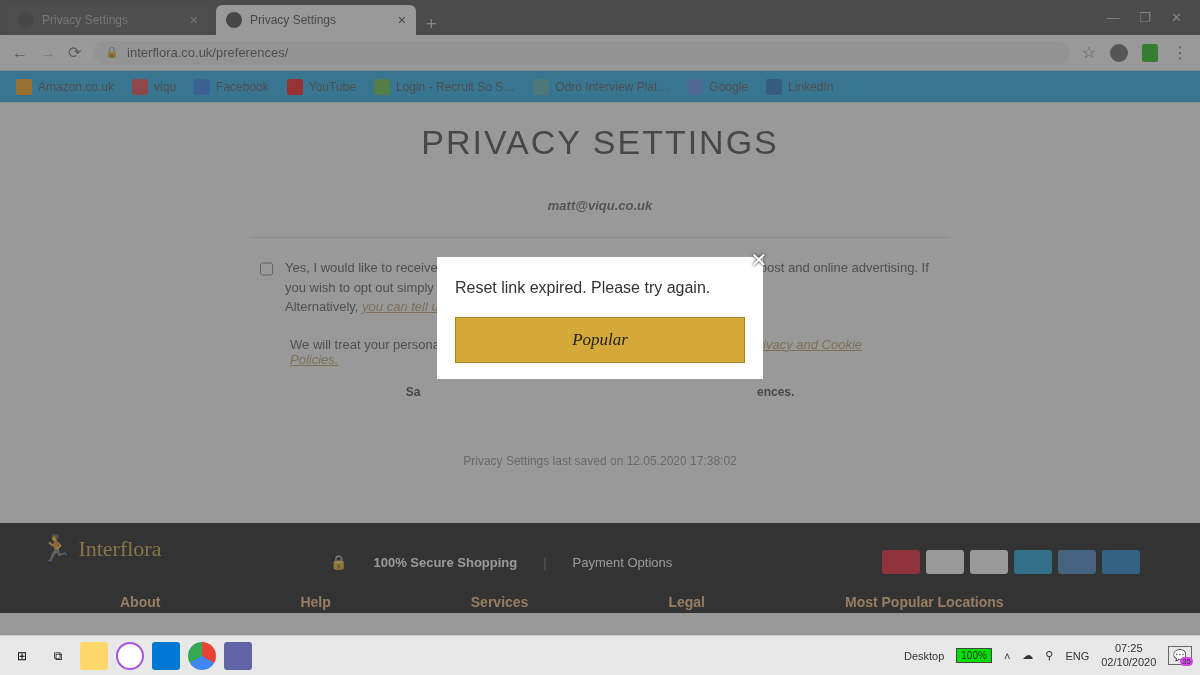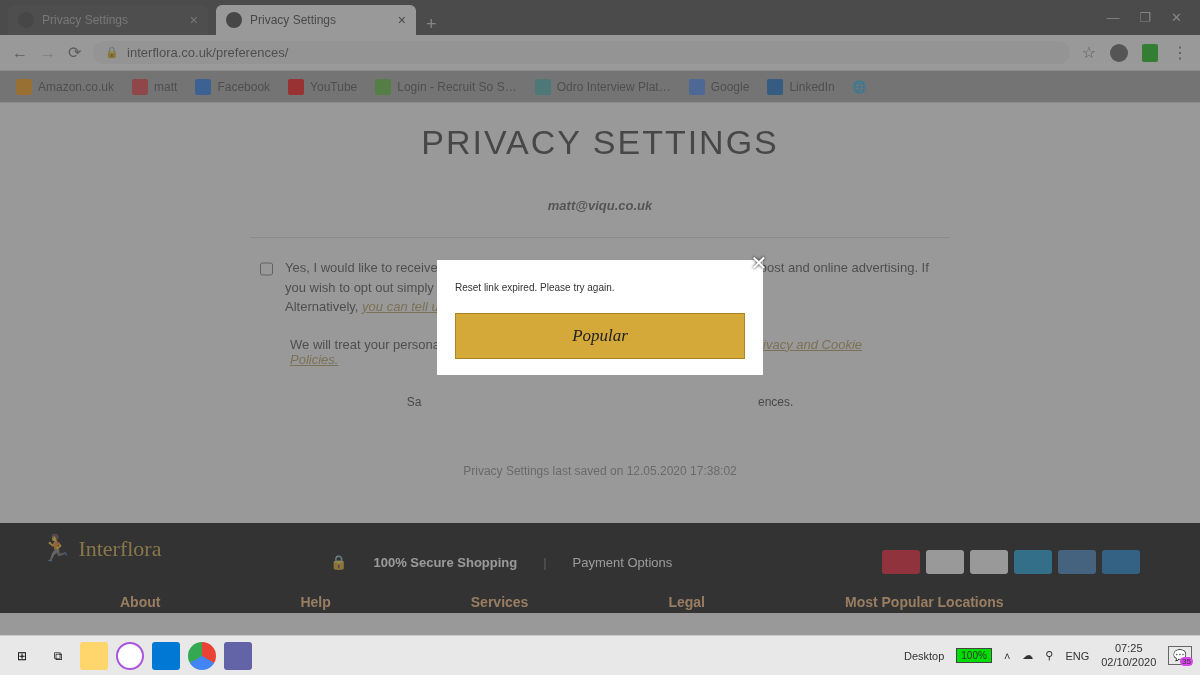--- a/index.html
+++ b/index.html
@@ -20,51 +20,51 @@
 
 .addrbar { height: 36px; background: #fff; border-bottom: 1px solid #ddd; display: flex; align-items: center; padding: 0 12px; gap: 12px; }
 .nav-btn { color: #666; font-size: 16px; cursor: pointer; }
 .nav-btn.disabled { color: #bbb; }
 .omnibox { flex: 1; display: flex; align-items: center; gap: 8px; padding: 4px 12px; border-radius: 20px; font-size: 13px; color: #444; background: #f3f3f3; }
 .omnibox .lock { font-size: 11px; }
 .addr-icons { display: flex; gap: 14px; align-items: center; color: #666; }
 .shield { width: 16px; height: 18px; background: #0b0; border-radius: 2px; }
 
 
-.bookmarks { height: 32px; background: #a3a3a3; border-bottom: 1px solid #ddd; display: flex; align-items: center; padding: 0 16px; gap: 18px; font-size: 12px; color: #444; }
+.bookmarks { height: 32px; background: #0ea5e9; border-bottom: 1px solid #ddd; display: flex; align-items: center; padding: 0 16px; gap: 18px; font-size: 12px; color: #444; }
 .bm { display: flex; align-items: center; gap: 6px; cursor: pointer; }
 .bm-icon { width: 16px; height: 16px; border-radius: 2px; }
 
 
 .page { height: 510px; background: #fff; position: relative; overflow: hidden; }
 .page-title { text-align: center; font-size: 34px; letter-spacing: 2px; color: #333; font-weight: normal; padding: 20px 0; }
 .email-row { text-align: center; color: #555; font-style: italic; font-weight: bold; font-size: 13px; margin: 16px 0 24px; }
 .divider { border: none; border-top: 1px solid #ddd; margin: 8px 250px; }
 .consent { margin: 20px 260px; font-size: 13px; color: #444; display: flex; gap: 12px; line-height: 1.5; }
 .consent input[type=checkbox] { width: 18px; height: 18px; margin-top: 2px; }
 .consent .link { font-style: italic; text-decoration: underline; color: #b49b57; cursor: pointer; }
 .policy { margin: 10px 290px; font-size: 13px; color: #444; }
 .policy .link { text-decoration: underline; font-style: italic; color: #b49b57; cursor: pointer; }
-.savebtn-hint { text-align: center; font-size: 12px; font-weight: normal; margin-top: 28px; color: #333; }
+.savebtn-hint { text-align: center; font-size: 12px; font-weight: bold; margin-top: 18px; color: #333; }
 .last-saved { text-align: center; font-size: 12px; color: #888; margin-top: 55px; }
 
 
 .footer { position: absolute; top: 420px; left: 0; right: 0; height: 120px; background: #000; color: #fff; padding: 10px 40px; }
 .footer-brand { color: #d4a93a; font-family: serif; font-size: 22px; display: flex; align-items: center; gap: 6px; margin-bottom: 4px; }
 .footer-row { display: flex; align-items: center; gap: 26px; margin-left: 290px; margin-top: -18px; font-size: 13px; }
 .footer-row .lockicon { font-size: 14px; }
 .payment-cards { margin-left: auto; display: flex; gap: 6px; margin-right: 20px; }
 .card { width: 38px; height: 24px; border-radius: 3px; }
 .footer-cols { display: flex; gap: 140px; margin-top: 20px; font-size: 14px; font-weight: bold; color: #fdba74; margin-left: 80px; }
 
 
 .overlay { position: absolute; top: 0; left: 0; right: 0; bottom: 40px; background: rgba(85,85,85,0.6); display: flex; align-items: center; justify-content: center; }
 .modal { position: relative; background: #fff; width: 326px; padding: 22px 18px 16px; }
 .modal-close { position: absolute; top: -8px; right: -8px; width: 24px; height: 24px; color: #fff; font-size: 20px; cursor: pointer; text-align: center; line-height: 22px; text-shadow: 0 0 3px #000; }
-.modal-text { font-size: 10px; color: #333; margin-bottom: 20px; }
+.modal-text { font-size: 16px; color: #333; margin-bottom: 20px; }
 .modal-btn { width: 100%; background: #d4a93a; border: 1px solid #a98427; padding: 12px; font-size: 17px; font-style: italic; font-family: serif; color: #222; cursor: pointer; }
 
 
 .taskbar { position: absolute; bottom: 0; left: 0; right: 0; height: 40px; background: #e8e8e8; border-top: 1px solid #ccc; display: flex; align-items: center; padding: 0 8px; gap: 8px; font-size: 12px; }
 .tb-icon { width: 28px; height: 28px; display: flex; align-items: center; justify-content: center; cursor: pointer; }
 .tb-right { margin-left: auto; display: flex; align-items: center; gap: 12px; color: #333; font-size: 11px; }
 .battery { background: #0d0; border: 1px solid #444; padding: 1px 4px; font-size: 10px; }
 .clock { text-align: center; line-height: 1.2; }
 </style>
 </head>
@@ -105,21 +105,21 @@
   </div>
 </div>
 
 <div class="bookmarks">
 <div class="bm">
       <span class="bm-icon" style="background:#ff9900"></span>
       <span>Amazon.co.uk</span>
     </div>
     <div class="bm">
       <span class="bm-icon" style="background:#e53238"></span>
-      <span>matt</span>
+      <span>viqu</span>
     </div>
     <div class="bm">
       <span class="bm-icon" style="background:#1877f2"></span>
       <span>Facebook</span>
     </div>
     <div class="bm">
       <span class="bm-icon" style="background:#ff0000"></span>
       <span>YouTube</span>
     </div>
     <div class="bm">

